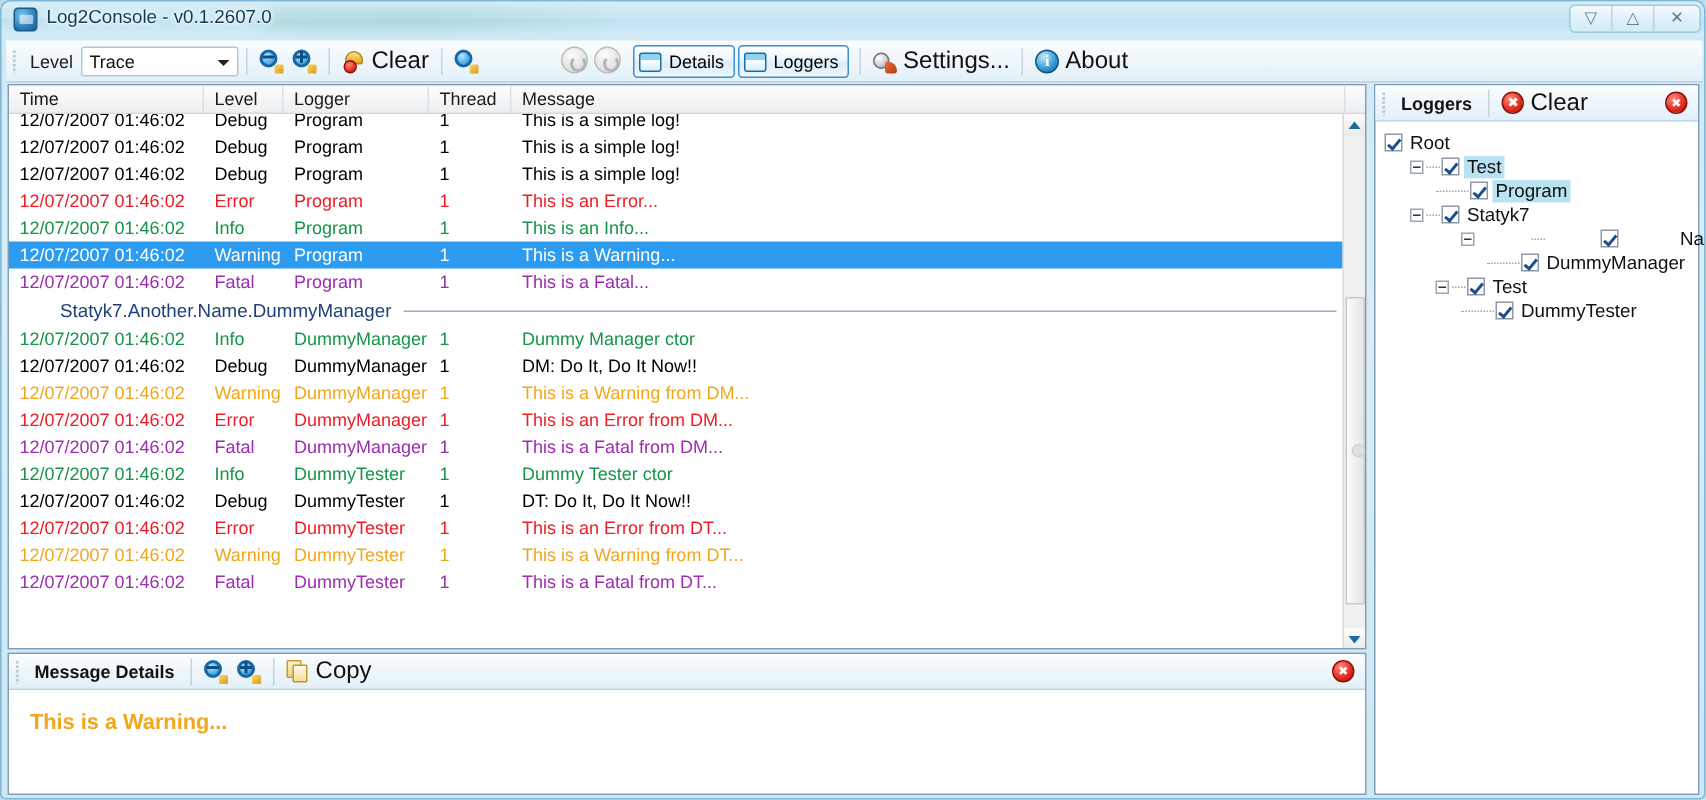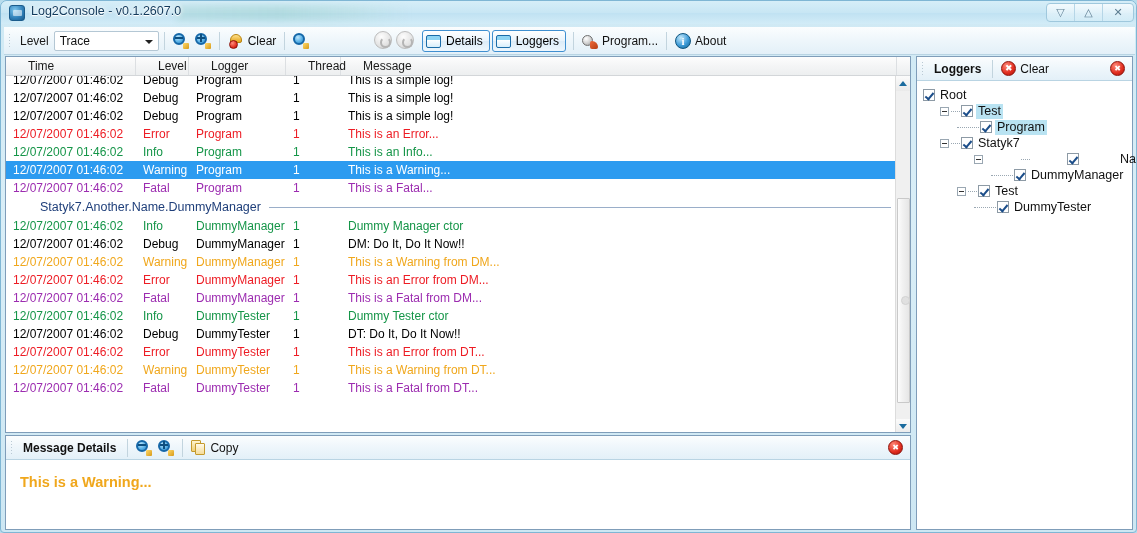--- a/index.html
+++ b/index.html
@@ -84,21 +84,21 @@
     font-size: 12px; color: #111; padding-left: 5px;
   }
   .combo .arrow {
     position: absolute; right: 5px; top: 8px;
     width: 0; height: 0; border-left: 4px solid transparent;
     border-right: 4px solid transparent; border-top: 4px solid #222;
   }
   .tb-sep { width: 1px; height: 18px; background: #c2d4de; margin: 0 5px; }
 
   .icobtn { display: flex; align-items: center; height: 22px; padding: 0 3px; cursor: default; }
-  .icobtn .txt { margin-left: 4px; font-size: 12px; color: #111; }
+  .icobtn .txt { margin-left: 4px; font-size: 16px; color: #111; }
 
   
   .mag { position: relative; width: 16px; height: 16px; display: inline-block; }
   .mag .lens {
     position: absolute; left: 0; top: 0; width: 12px; height: 12px; border-radius: 50%;
     border: 2px solid #1567a8;
     background: radial-gradient(circle at 35% 30%, #bfe6fb 0%, #5cb3e8 55%, #2a84c4 100%);
   }
   .mag .handle {
     position: absolute; right: 0px; bottom: 0px; width: 6px; height: 6px;
@@ -187,21 +187,21 @@
     overflow: hidden;
   }
   .gridhead {
     position: absolute; left: 0; top: 0; width: 906px; height: 19px;
     background: linear-gradient(to bottom, #fdfdfd 0%, #f4f5f6 50%, #edeff0 100%);
     border-bottom: 1px solid #d3d6d9;
     display: flex; z-index: 3;
   }
   .gridhead .hcell {
     height: 18px; line-height: 18px; font-size: 12px; color: #1a1a1a;
-    padding-left: 22px; border-right: 1px solid #dcdfe2;
+    padding-left: 7px; border-right: 1px solid #dcdfe2;
   }
   .rows { position: absolute; left: 0; top: 19px; width: 891px; height: 358px; overflow: hidden; }
   .rowswrap { position: relative; top: -5px; }
   .row { display: flex; height: 18px; line-height: 18px; font-size: 12px; white-space: nowrap; }
   .row .c { padding-left: 7px; overflow: hidden; }
   .row.sel { background: #2c9bf0; }
   .row.sel .c { color: #ffffff !important; }
   .grouprow {
     height: 20px; line-height: 20px; font-size: 12.5px; color: #1f3f7a;
     padding-left: 34px; display: flex; align-items: center;
@@ -372,21 +372,21 @@
       <div class="togglebtn">
         <span class="winicon"></span>
         <span style="margin-left:5px;">Loggers</span>
       </div>
       <div class="tb-sep"></div>
       <div class="icobtn">
         <span class="gearicon">
           <span class="g1"></span>
             <span class="g2"></span>
         </span>
-        <span class="txt">Program...</span>
+        <span class="txt">Settings...</span>
       </div>
       <div class="tb-sep"></div>
       <div class="icobtn">
         <span class="infoicon"></span>
         <span class="txt">About</span>
       </div>
     </div>
 
     <div class="quitbtn">
       <span class="redcircle"></span>

